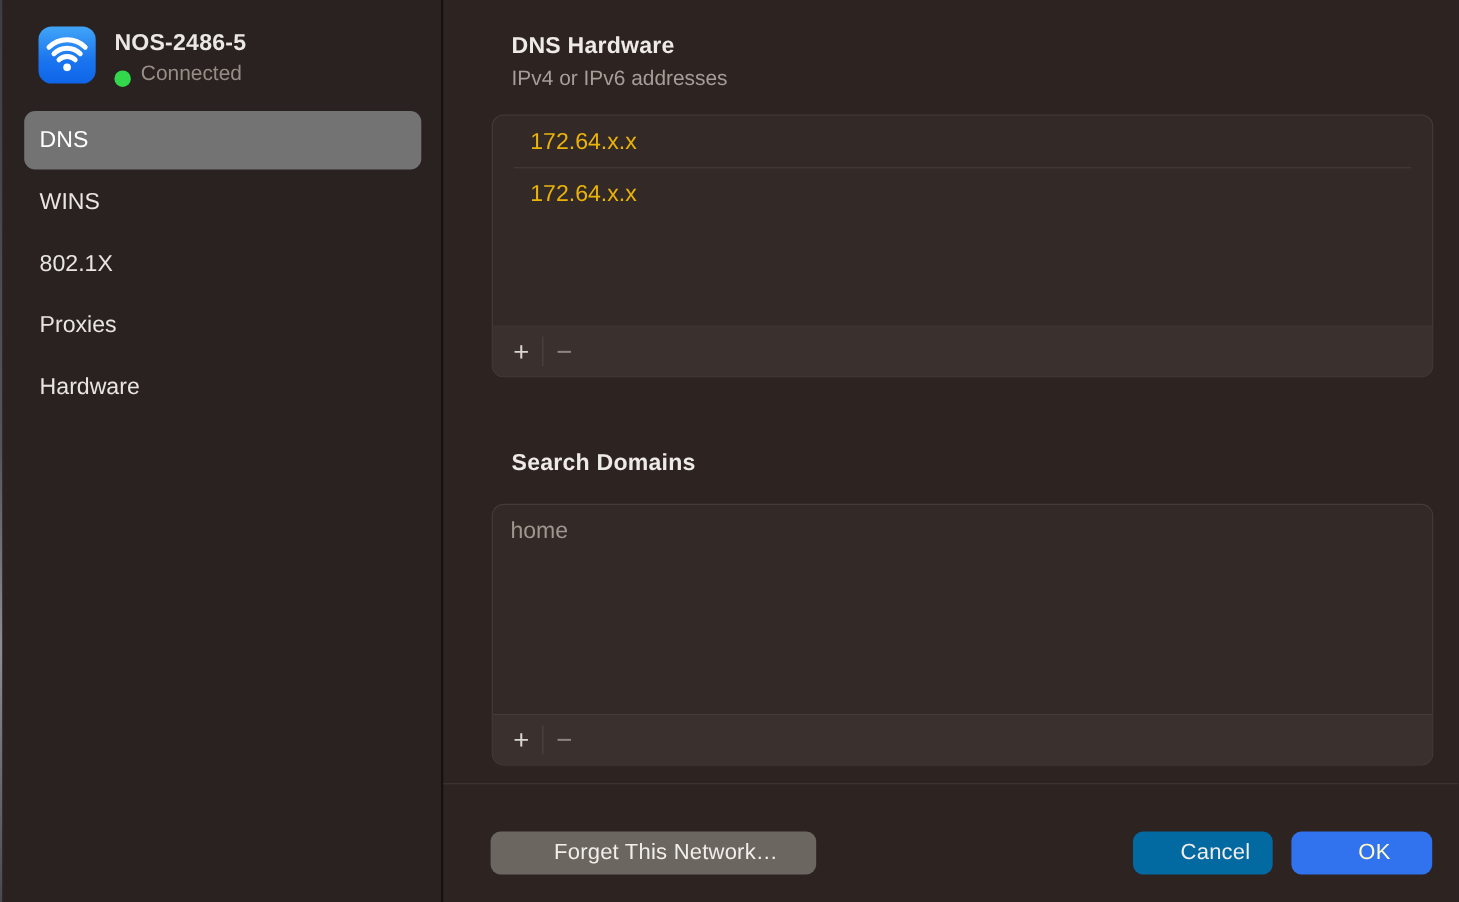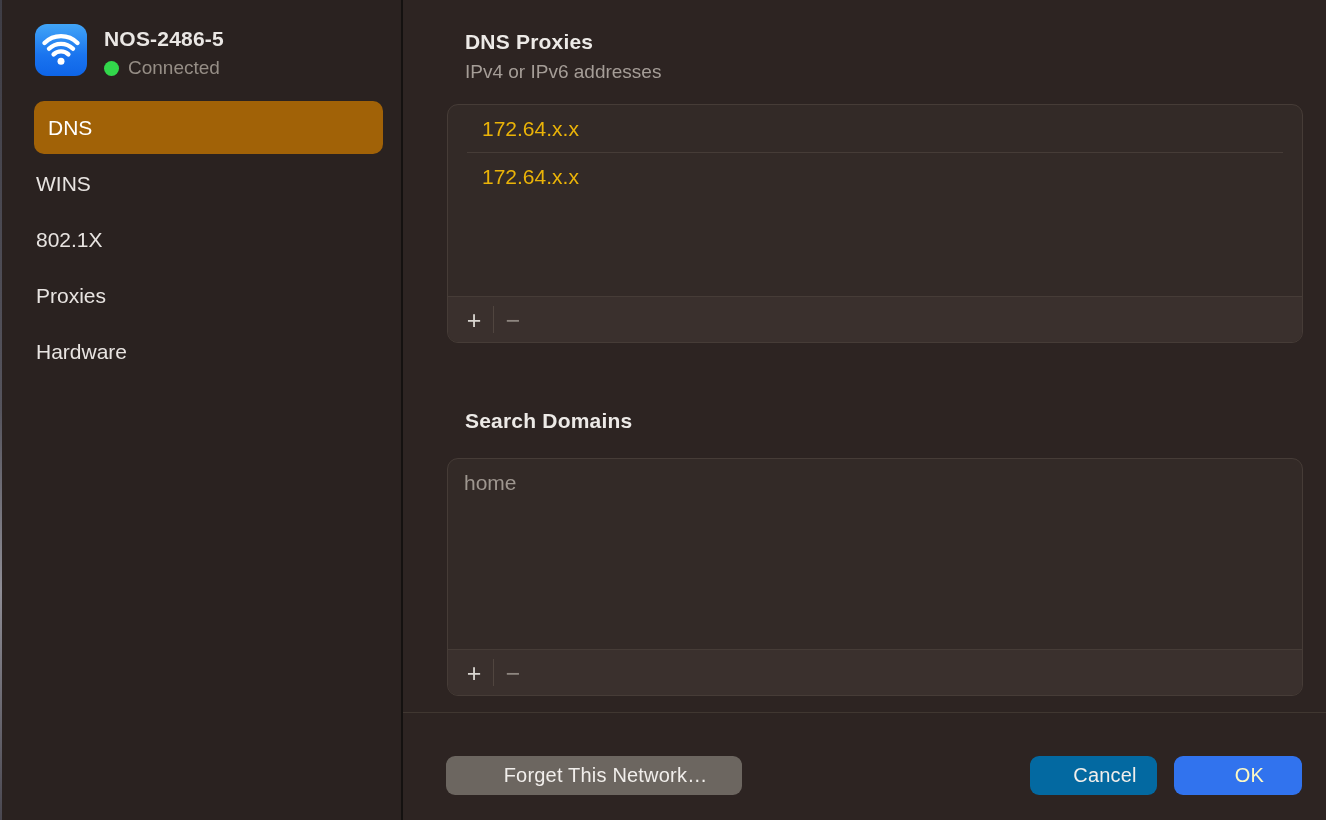--- a/index.html
+++ b/index.html
@@ -13,28 +13,28 @@
   
   .sidebar{position:absolute;left:0;top:0;width:401px;height:820px;background:#2a2220;}
   .vdivider{position:absolute;left:401px;top:0;width:2px;height:820px;background:#141110;}
 
   .wifi-badge{position:absolute;left:35px;top:24px;width:52px;height:52px;border-radius:12px;
     background:linear-gradient(180deg,#41a5f7 0%,#1a74ef 60%,#0e65e8 100%);
     display:flex;align-items:center;justify-content:center;}
   .wifi-badge svg{width:52px;height:52px;display:block;}
 
   .net-name{position:absolute;left:104px;top:27px;font-size:21px;font-weight:600;color:#eae7e4;letter-spacing:.2px;}
-  .net-status{position:absolute;left:104px;top:57px;display:flex;align-items:center;gap:9px;}
+  .net-status{position:absolute;left:104px;top:57px;display:flex;align-items:flex-end;gap:9px;}
   .status-dot{width:15px;height:15px;border-radius:50%;background:#32d74b;}
   .status-text{font-size:19px;color:#968e86;}
 
   .nav{position:absolute;left:22px;top:101px;width:361px;}
   .nav-item{height:53px;line-height:53px;margin-bottom:3px;border-radius:10px;padding-left:14px;
     font-size:21px;color:#e8e4e1;cursor:default;}
-  .nav-item.selected{background:#a16207;color:#ffffff;margin-left:12px;}
+  .nav-item.selected{background:#737373;color:#ffffff;}
 
   
   .section-title{position:absolute;left:465px;font-size:21px;font-weight:700;color:#edeae7;letter-spacing:.2px;}
   .section-sub{position:absolute;left:465px;font-size:19px;color:#a59d97;}
 
   .listbox{position:absolute;left:447px;width:856px;background:#332a27;border:1px solid #463c37;border-radius:11px;}
   .listbox .rows{position:absolute;left:0;top:0;right:0;bottom:46px;overflow:hidden;}
   .lrow{height:47px;line-height:47px;font-size:21px;color:#eab308;}
   .lrow.ip{padding-left:34px;}
   .lrow.domain{padding-left:16px;color:#9e968f;}
@@ -82,21 +82,21 @@
       <div class="nav-item">WINS</div>
       <div class="nav-item">802.1X</div>
       <div class="nav-item">Proxies</div>
       <div class="nav-item">Hardware</div>
     </nav>
   </aside>
 
   <div class="vdivider"></div>
 
   <main>
-    <h2 class="section-title" style="top:30px;margin:0;">DNS Proxies</h2>
+    <h2 class="section-title" style="top:30px;margin:0;">DNS Hardware</h2>
     <div class="section-sub" style="top:61px;">IPv4 or IPv6 addresses</div>
 
     <section class="listbox" style="top:104px;height:239px;">
       <div class="rows">
         <div class="lrow ip">172.64.x.x</div>
         <div class="row-divider"></div>
         <div class="lrow ip">172.64.x.x</div>
       </div>
       <div class="box-toolbar">
         <button class="tb-btn add">+</button>

